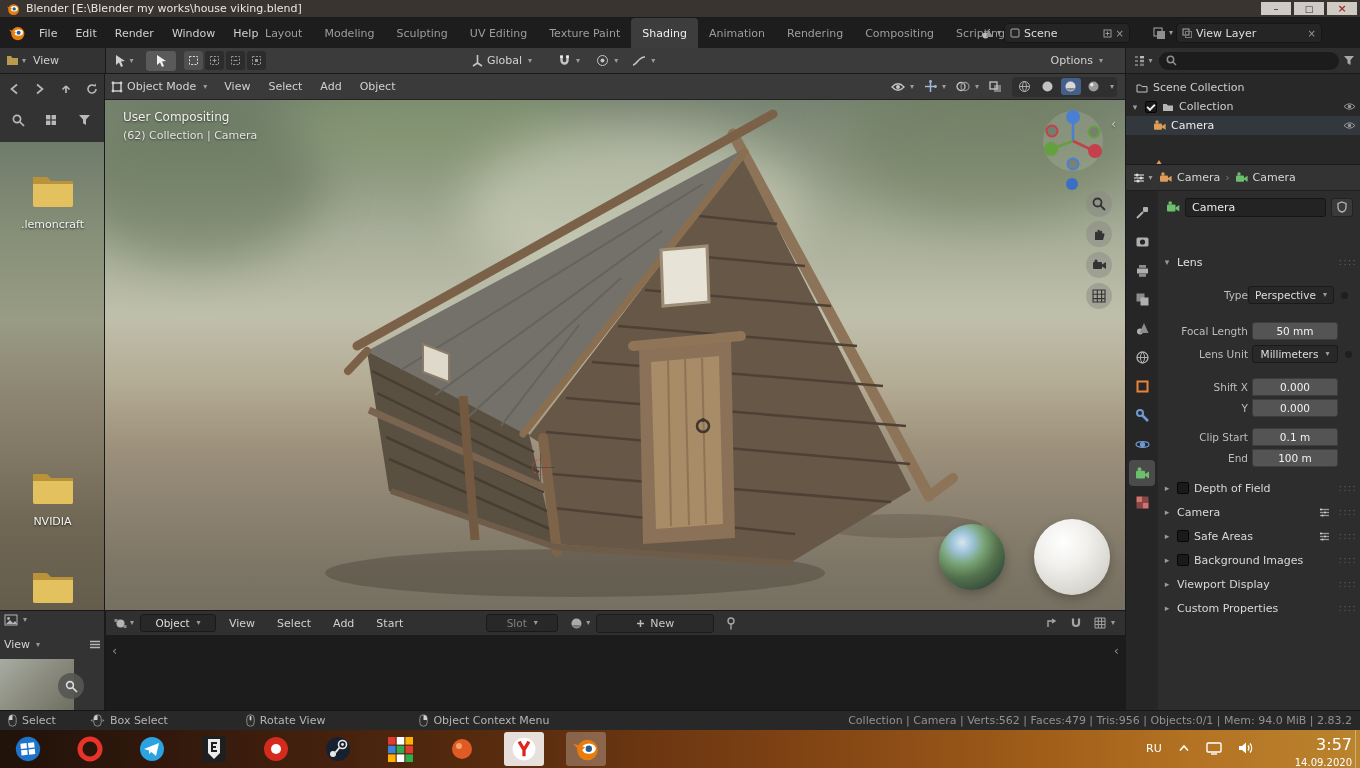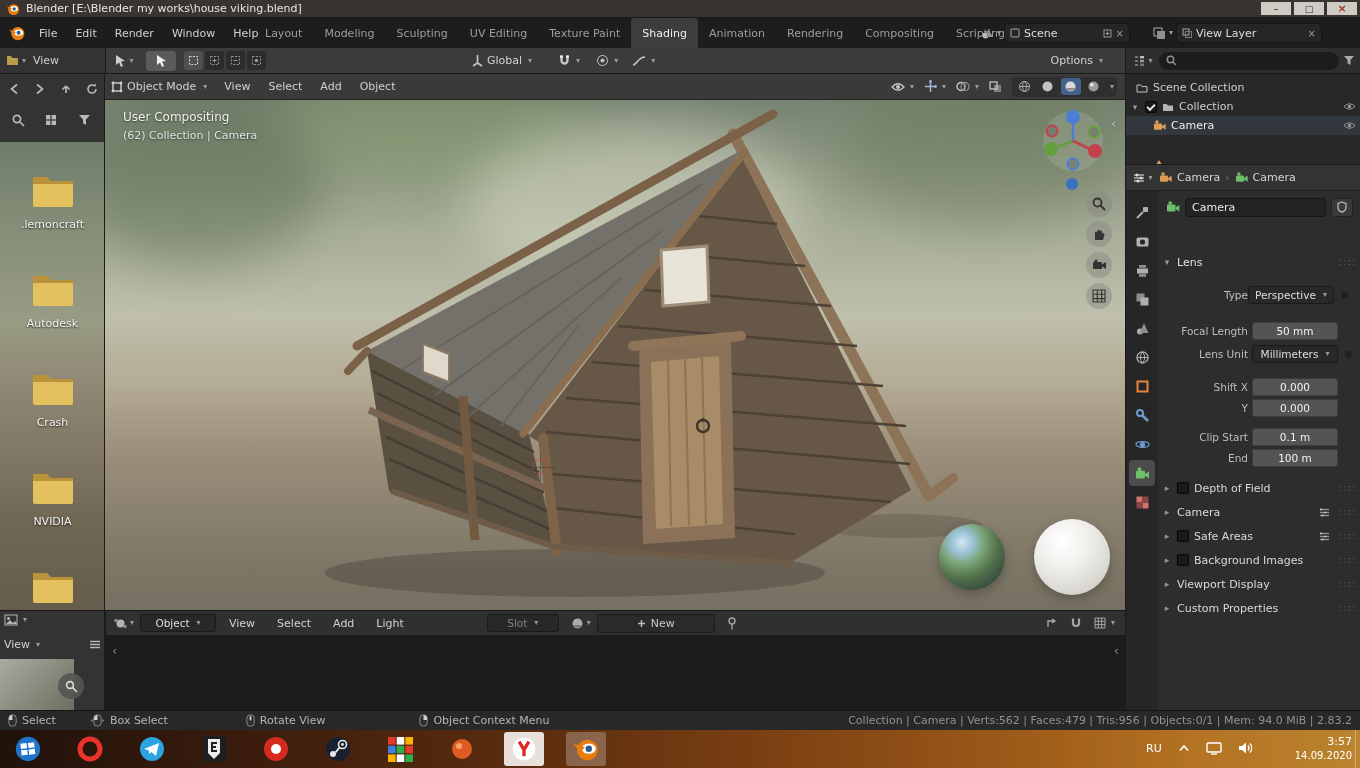--- a/index.html
+++ b/index.html
@@ -297,38 +297,20 @@
   </div>
   <div class="abs" style="left:0;top:142px;width:105px;height:468px;overflow:hidden;border-right:1px solid #1a1a1a;background:linear-gradient(180deg,#6f7c6b 0%,#899179 22%,#999c84 38%,#8f8874 52%,#7f7663 68%,#6f6754 82%,#655d4b 100%)">
     <div class="fcell" style="top:28px">
       <span class="i">
           <svg width="46" height="40" viewBox="0 0 46 38">
             <path d="M3 6 h14 l4 4 h22 v24 a2 2 0 0 1 -2 2 H5 a2 2 0 0 1 -2 -2Z" fill="#b9923a"></path>
             <path d="M3 13 h40 v21 a2 2 0 0 1 -2 2 H5 a2 2 0 0 1 -2 -2Z" fill="#e3c15f"></path>
           </svg>
         </span>
       <span class="flabel">.lemoncraft</span>
-    </div>
-    <div class="fcell" style="top:127px">
-      <span class="i">
-          <svg width="46" height="40" viewBox="0 0 46 38">
-            <path d="M3 6 h14 l4 4 h22 v24 a2 2 0 0 1 -2 2 H5 a2 2 0 0 1 -2 -2Z" fill="#b9923a"></path>
-            <path d="M3 13 h40 v21 a2 2 0 0 1 -2 2 H5 a2 2 0 0 1 -2 -2Z" fill="#e3c15f"></path>
-          </svg>
-        </span>
-      <span class="flabel">Autodesk</span>
-    </div>
-    <div class="fcell" style="top:226px">
-      <span class="i">
-          <svg width="46" height="40" viewBox="0 0 46 38">
-            <path d="M3 6 h14 l4 4 h22 v24 a2 2 0 0 1 -2 2 H5 a2 2 0 0 1 -2 -2Z" fill="#b9923a"></path>
-            <path d="M3 13 h40 v21 a2 2 0 0 1 -2 2 H5 a2 2 0 0 1 -2 -2Z" fill="#e3c15f"></path>
-          </svg>
-        </span>
-      <span class="flabel">Crash</span>
     </div>
     <div class="fcell" style="top:325px">
       <span class="i">
           <svg width="46" height="40" viewBox="0 0 46 38">
             <path d="M3 6 h14 l4 4 h22 v24 a2 2 0 0 1 -2 2 H5 a2 2 0 0 1 -2 -2Z" fill="#b9923a"></path>
             <path d="M3 13 h40 v21 a2 2 0 0 1 -2 2 H5 a2 2 0 0 1 -2 -2Z" fill="#e3c15f"></path>
           </svg>
         </span>
       <span class="flabel">NVIDIA</span>
     </div>
@@ -838,21 +820,21 @@
         </svg>
         <span class="chev">▾</span>
       </span>
     <div class="dd" style="width:76px">
         <span>Object</span>
         <span class="chev">▾</span>
       </div>
     <span class="mi">View</span>
     <span class="mi">Select</span>
     <span class="mi">Add</span>
-    <span class="mi">Light</span>
+    <span class="mi">Start</span>
     <div class="dd" style="width:72px;margin-left:70px;color:#808080">
         <span>Slot</span>
         <span class="chev">▾</span>
       </div>
     <span class="icobtn" style="width:24px;height:20px;margin-left:6px">
         <svg width="13" height="13" viewBox="0 0 13 13">
           <circle cx="6.5" cy="6.5" r="5" fill="#aaa"></circle>
           <path d="M2 8 a5 5 0 0 0 9 0Z" fill="#777"></path>
         </svg>
         <span class="chev">▾</span>
@@ -1066,19 +1048,19 @@
           <line x1="5" y1="12" x2="11" y2="12" stroke="#fff" stroke-width="1.4"></line>
         </svg>
       </span>
     <span class="abs i" style="left:1238px;top:11px">
         <svg width="16" height="14" viewBox="0 0 16 14">
           <path d="M1 5 h3 l4-3.5 v11 L4 9 H1Z" fill="#fff"></path>
           <path d="M10 4.5 a4 4 0 0 1 0 5 M12 2.5 a7 7 0 0 1 0 9" fill="none" stroke="#fff" stroke-width="1.3"></path>
         </svg>
       </span>
     <div class="abs" style="left:1268px;top:5px;width:84px;text-align:right;color:#fff;line-height:1.3">
-      <div style="font-size:11px">3:57</div>
+      <div style="font-size:16px">3:57</div>
       <div style="font-size:10px">14.09.2020</div>
     </div>
     <div class="abs" style="right:0;top:0;width:5px;height:38px;border-left:1px solid rgba(255,255,255,.35)"></div>
   </div>
 
 </div>
 
 </body></html>

